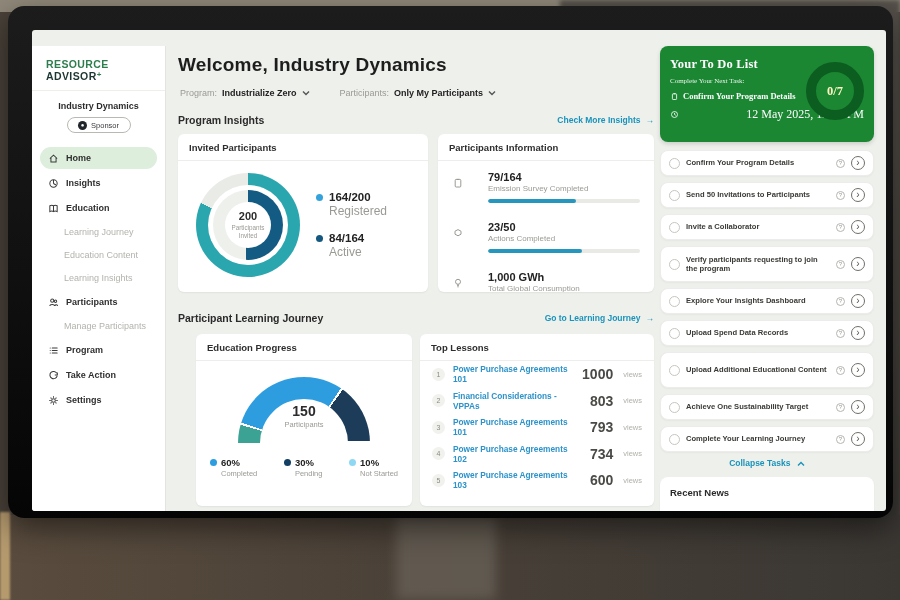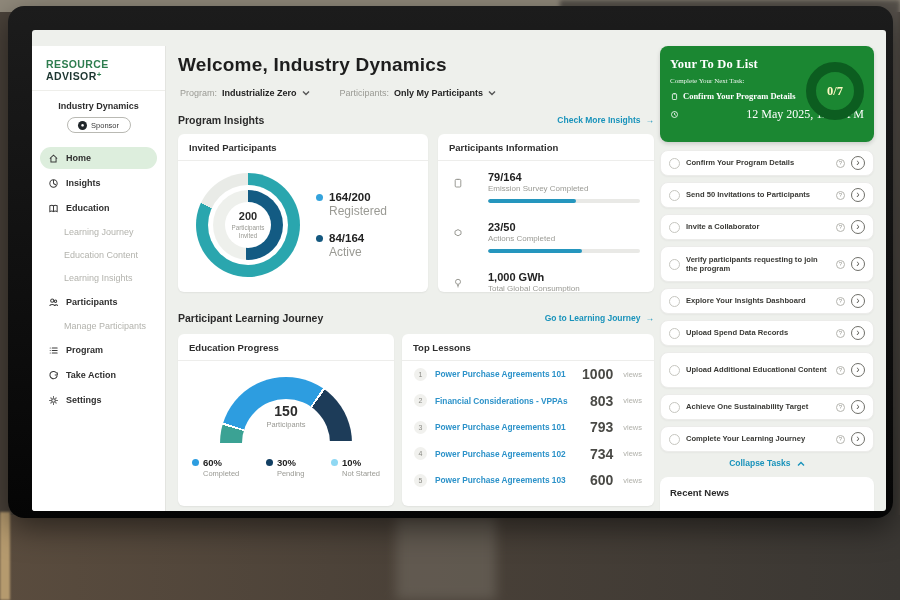--- a/index.html
+++ b/index.html
@@ -77,21 +77,21 @@
   .pinfo-body { padding:10px 14px 0; }
   .stat { display:flex; gap:24px; margin-bottom:18px; }
   .stat svg { width:12px; height:12px; stroke:#9a9a94; fill:none; stroke-width:1; margin-top:6px; flex:none; }
   .stat-main { flex:1; }
   .stat .sval { font-size:11px; font-weight:bold; color:#222; }
   .stat .slab { font-size:8px; color:#9a9a94; margin-top:1px; }
   .bar { height:4px; background:#e9e9e6; border-radius:2px; margin-top:6px; overflow:hidden; }
   .bar i { display:block; height:100%; background:#2596be; border-radius:2px; }
 
   
-  .card-edu { width:216px; }
+  .card-edu { width:216px;margin-left:18px; }
   .gauge-wrap { display:flex; justify-content:center; margin-top:16px; }
   .gauge { position:relative; width:132px; height:66px; overflow:hidden; }
   .gauge .gring { position:absolute; left:0; top:0; width:132px; height:132px; border-radius:50%; }
   .gauge .ghole { position:absolute; left:22px; top:22px; width:88px; height:88px; border-radius:50%; background:#fff; }
   .gauge-center { position:absolute; left:0; right:0; top:26px; text-align:center; }
   .gauge-center .gval { font-size:14px; font-weight:bold; color:#2b2b2b; }
   .gauge-center .glab { font-size:7.5px; color:#9a9a94; margin-top:1px; }
   .gauge-legend { display:flex; justify-content:space-between; padding:14px 14px 0; }
   .gleg { }
   .gleg .top { display:flex; align-items:center; gap:4px; font-size:9.5px; font-weight:bold; color:#222; }

